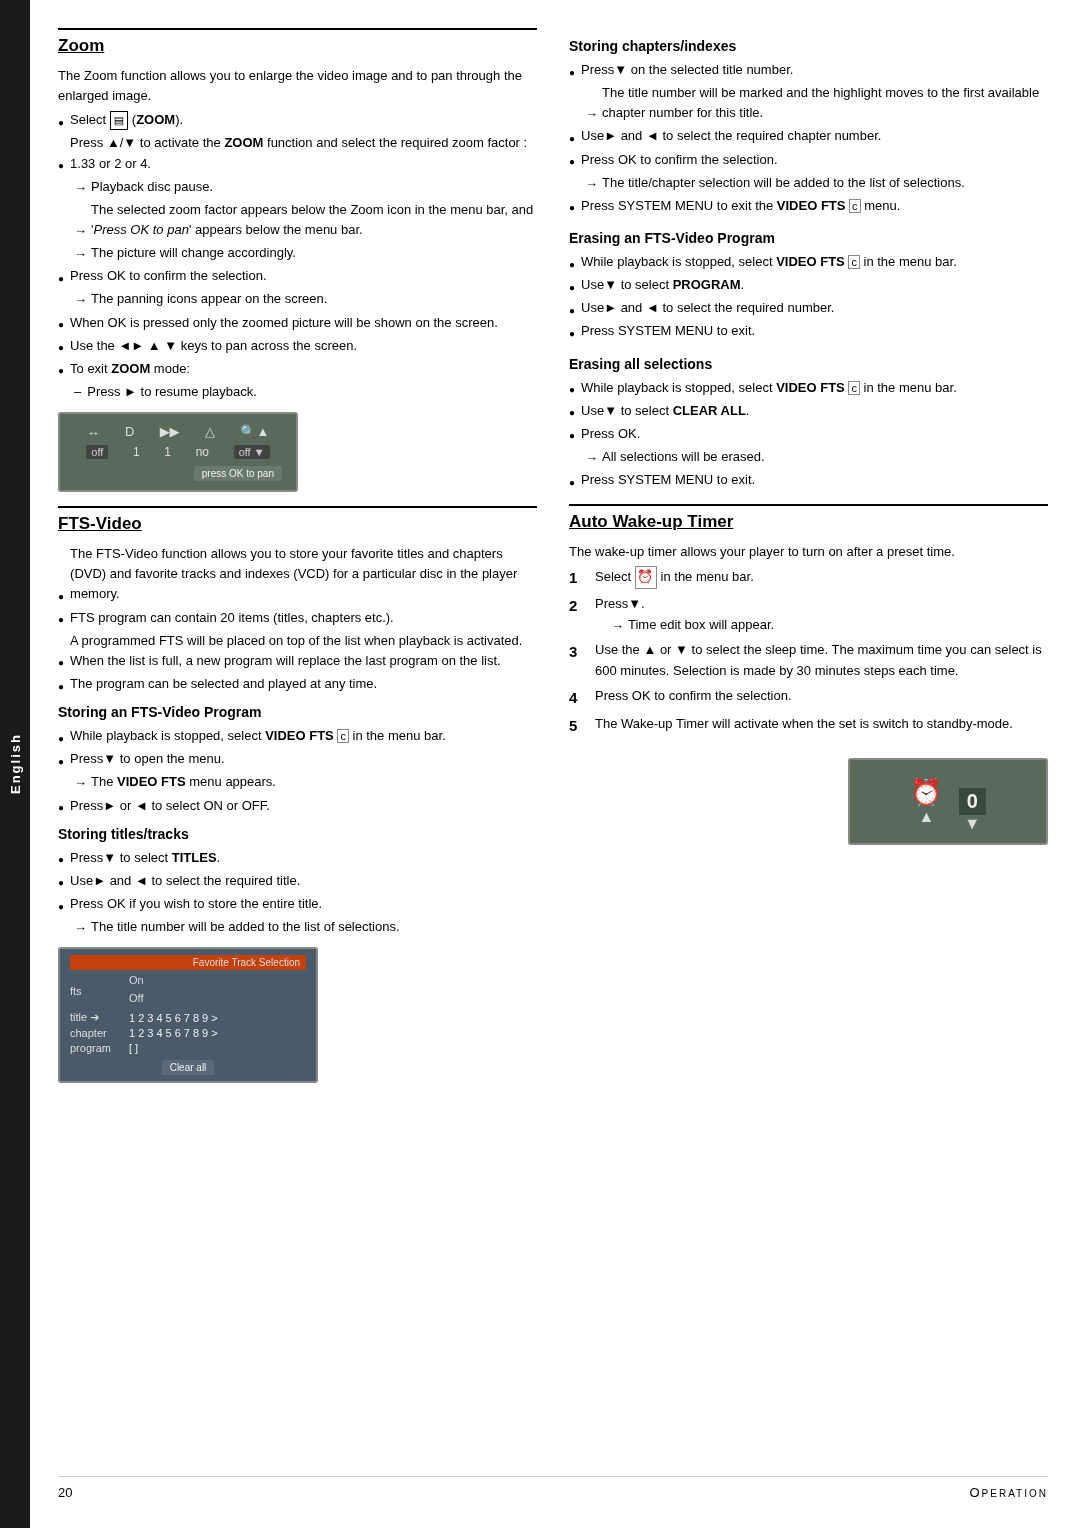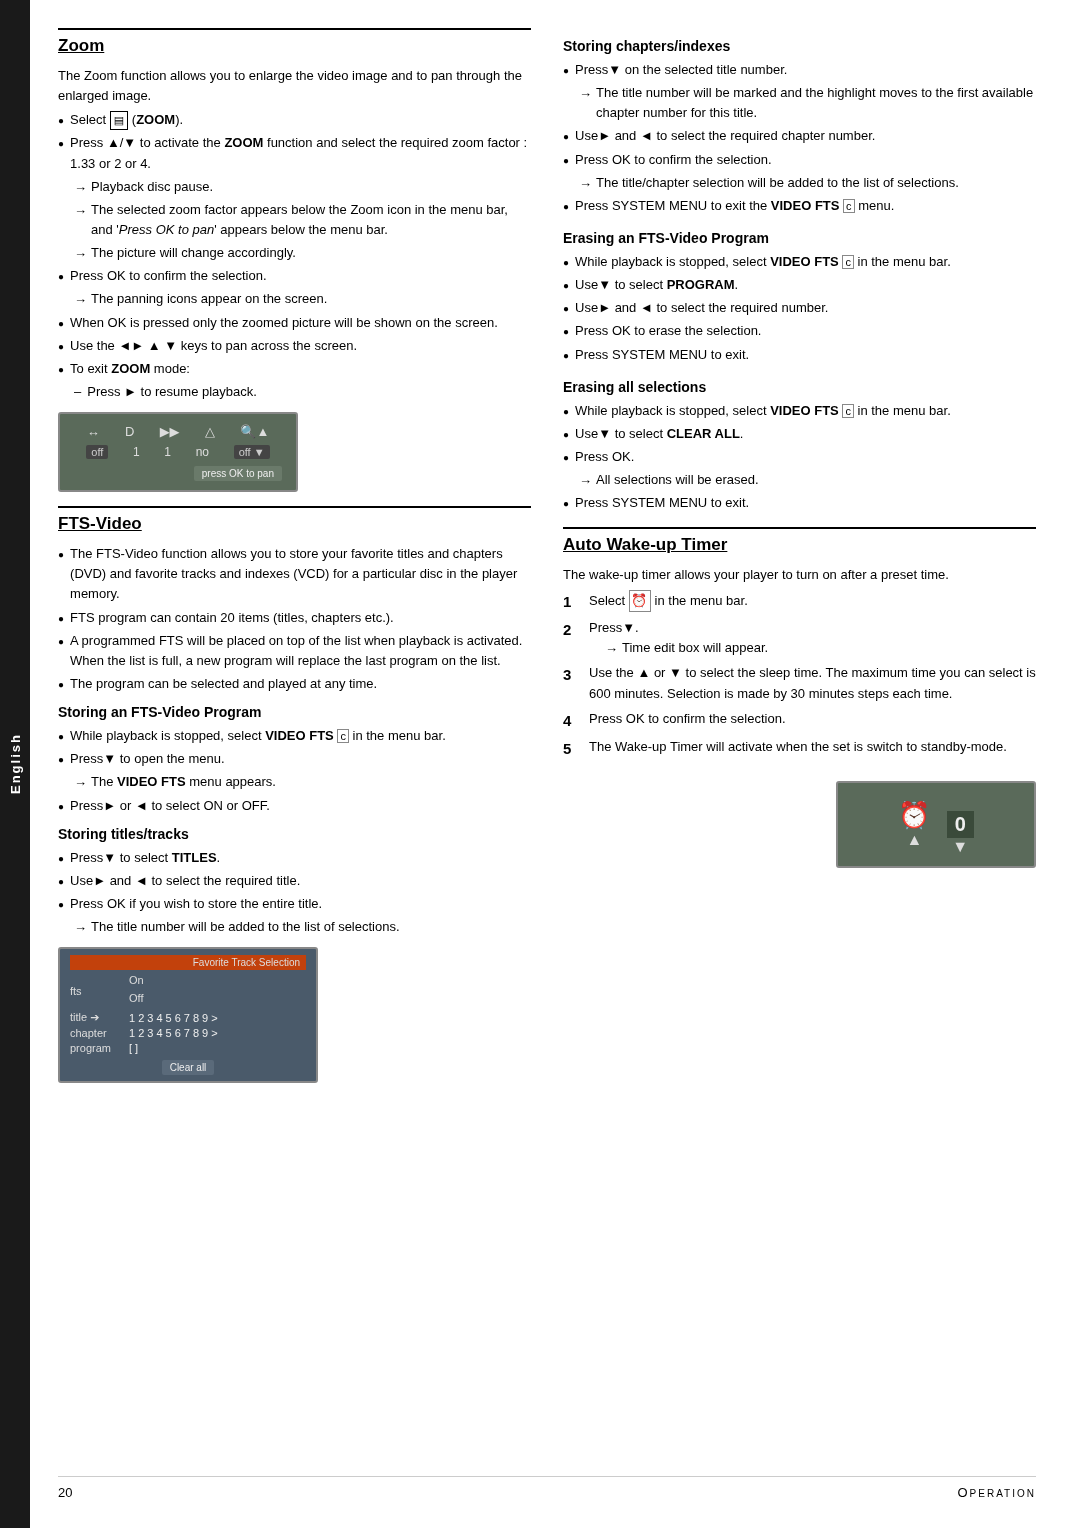--- a/index.html
+++ b/index.html
@@ -27,21 +27,21 @@
       transform: rotate(180deg);
     }
     .sidebar-text {
       color: #fff;
       font-size: 13px;
       font-weight: bold;
       letter-spacing: 2px;
     }
     .main-content {
       flex: 1;
-      padding: 28px 44px 28px 28px;
+      padding: 28px 32px 28px 28px;
       display: flex;
       flex-direction: column;
     }
     .two-col {
       display: flex;
       gap: 32px;
       flex: 1;
     }
     .col-left {
       flex: 1;
@@ -66,21 +66,21 @@
       line-height: 1.55;
       margin-bottom: 4px;
     }
     ul.bullet-list {
       list-style: none;
       padding: 0;
       margin: 0;
     }
     ul.bullet-list li {
       display: flex;
-      align-items: flex-start;
+      align-items: flex-end;
       font-size: 13px;
       line-height: 1.55;
       margin-bottom: 3px;
       padding-left: 0;
     }
     ul.bullet-list li::before {
       content: "●";
       font-size: 10px;
       margin-right: 6px;
       margin-top: 3px;
@@ -469,23 +469,20 @@
             <li>
               <span>While playback is stopped, select <span class="bold">VIDEO FTS</span> <span style="border:1px solid #888;padding:0 2px;font-size:11px;">c</span> in the menu bar.</span>
             </li>
             <li>
               <span>Use▼ to select <span class="bold">PROGRAM</span>.</span>
             </li>
             <li>
               <span>Use► and ◄ to select the required number.</span>
             </li>
             <li>
-              <span>Press OK to erase the selection.</span>
-            </li>
-            <li>
               <span>Press SYSTEM MENU to exit.</span>
             </li>
           </ul>
         </div>
 
         <div class="section">
           <h3>Erasing all selections</h3>
           <ul class="bullet-list">
             <li>
               <span>While playback is stopped, select <span class="bold">VIDEO FTS</span> <span style="border:1px solid #888;padding:0 2px;font-size:11px;">c</span> in the menu bar.</span>

